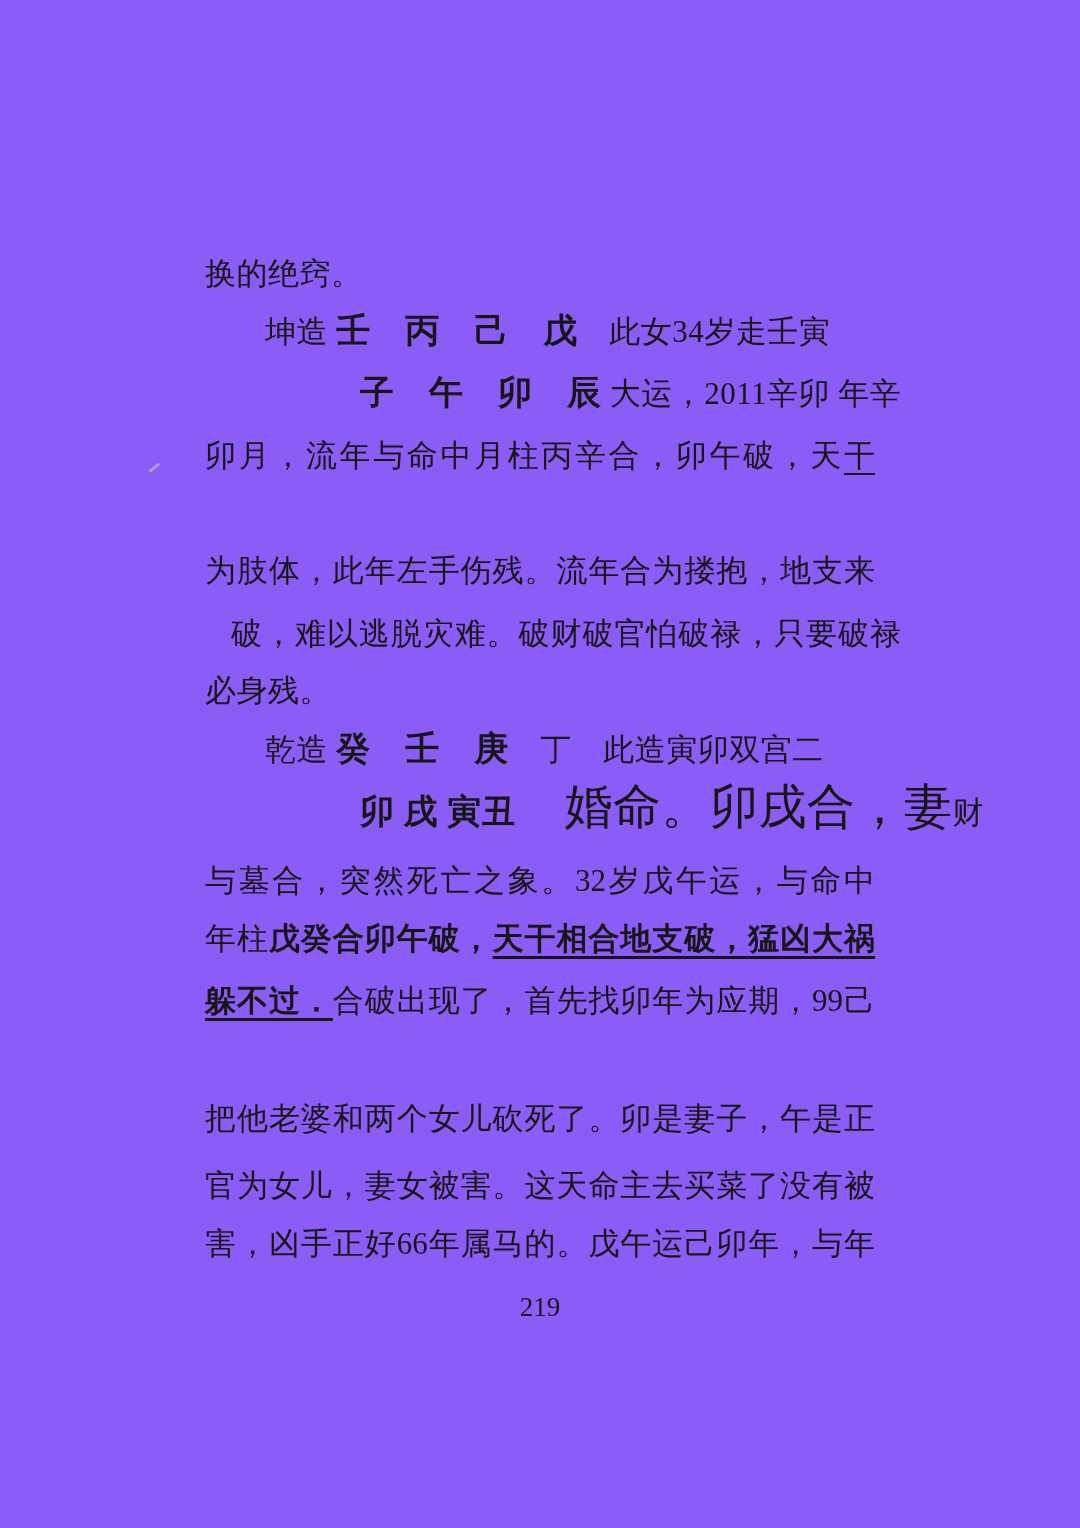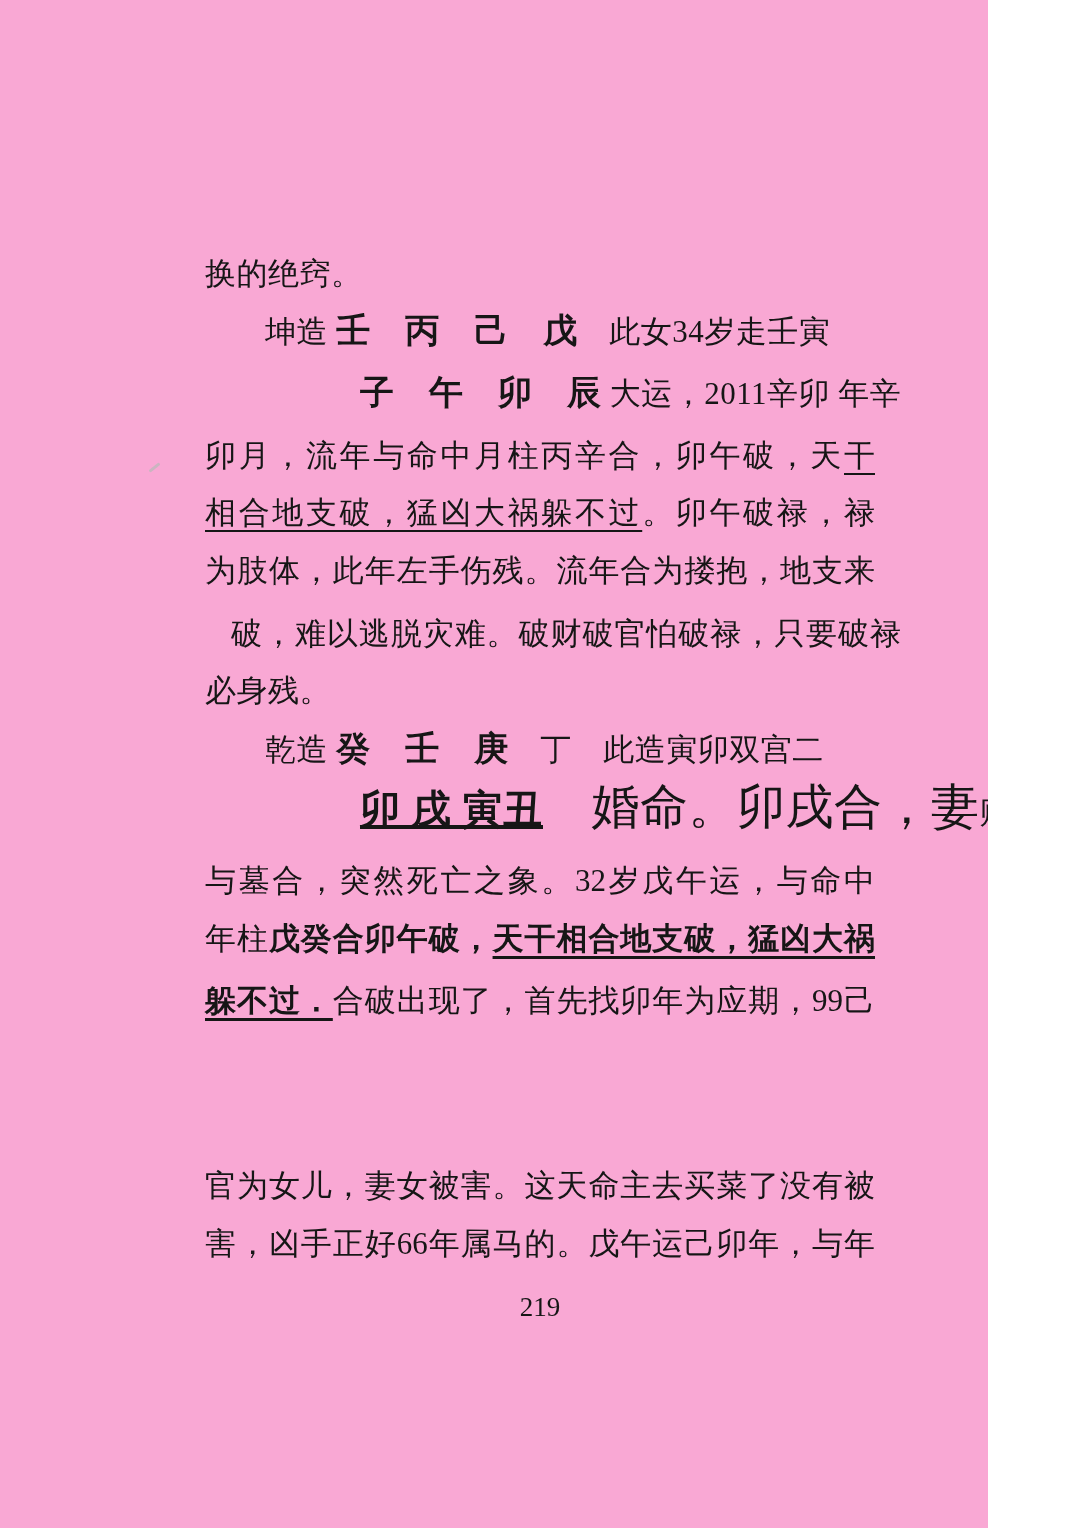--- a/index.html
+++ b/index.html
@@ -1,19 +1,19 @@
 <!DOCTYPE html>
 <html><head>
 <meta charset="utf-8">
 <style>
   html,body{margin:0;padding:0;background:#ffffff;}
   .page{
     position:relative;
-    width:988px;height:1528px;
-    background:#f9a8d4;
+    width:1080px;height:1528px;
+    background:#8b5cf6;
     font-family:"Liberation Serif","DejaVu Serif",serif;
     color:#161616;
     overflow:hidden;
   }
   .text-block{position:absolute;inset:0;}
   .line{
     position:absolute;
     font-size:31px;
     line-height:40px;
     white-space:pre;
@@ -33,21 +33,21 @@
     text-underline-offset:7px;
     text-decoration-thickness:2px;
   }
   .seg-bu{
     font-weight:700;
     text-decoration:underline;
     text-underline-offset:7px;
     text-decoration-thickness:2.5px;
   }
   .seg-stem{font-weight:700;font-size:34px;}
-  .seg-stem-lg{font-weight:700;font-size:40px;text-decoration:underline;}
+  .seg-stem-lg{font-weight:700;font-size:34px;}
   .seg-lg{font-size:48px;}
   .pagenum{
     position:absolute;
     top:1292px;left:205px;width:670px;
     text-align:center;
     font-size:27px;
     color:#161616;
   }
   .artifact{
     position:absolute;
@@ -61,27 +61,27 @@
 </style>
 </head>
 <body>
 
 <div class="page">
   <div class="text-block">
       <div class="line" style="top: 254px; left: 205px;"><span class="seg-r">换的绝窍。</span></div>
       <div class="line" style="top: 311px; left: 265px;"><span class="seg-r">坤造 </span><span class="seg-stem">壬　丙　己　戊</span><span class="seg-r">　此女34岁走壬寅</span></div>
       <div class="line" style="top: 373px; left: 360px;"><span class="seg-stem">子　午　卯　辰</span><span class="seg-r"> 大运，2011辛卯 年辛</span></div>
       <div class="line justify" style="top: 436px; left: 205px; width: 670px;"><span class="seg-r">卯月，流年与命中月柱丙辛合，卯午破，天</span><span class="seg-u">干</span></div>
-      <div class="line justify" style="top: 493px; left: 205px; width: 670px;"><span class="seg-u">相合地支破，猛凶大祸躲不过</span><span class="seg-r">。卯午破禄，禄</span></div>
       <div class="line justify" style="top: 551px; left: 205px; width: 670px;"><span class="seg-r">为肢体，此年左手伤残。流年合为搂抱，地支来</span></div>
       <div class="line justify" style="top: 614px; left: 205px; width: 670px; margin-left: 26px;"><span class="seg-r">破，难以逃脱灾难。破财破官怕破禄，只要破禄</span></div>
       <div class="line" style="top: 671px; left: 205px;"><span class="seg-r">必身残。</span></div>
       <div class="line" style="top: 729px; left: 265px;"><span class="seg-r">乾造 </span><span class="seg-stem">癸　壬　庚</span><span class="seg-r">　丁　此造寅卯双宫二</span></div>
       <div class="line" style="top: 787px; left: 360px;"><span class="seg-stem-lg">卯 戌 寅丑</span><span class="seg-lg">　婚命。卯戌合，妻</span><span class="seg-r">财</span></div>
       <div class="line justify" style="top: 861px; left: 205px; width: 670px;"><span class="seg-r">与墓合，突然死亡之象。32岁戊午运，与命中</span></div>
       <div class="line justify" style="top: 919px; left: 205px; width: 670px;"><span class="seg-r">年柱</span><span class="seg-b">戊癸合卯午破，</span><span class="seg-bu">天干相合地支破，猛凶大祸</span></div>
       <div class="line justify" style="top: 981px; left: 205px; width: 670px;"><span class="seg-bu">躲不过．</span><span class="seg-r">合破出现了，首先找卯年为应期，99己</span></div>
+      <div class="line justify" style="top: 1099px; left: 205px; width: 670px;"><span class="seg-r">把他老婆和两个女儿砍死了。卯是妻子，午是正</span></div>
       <div class="line justify" style="top: 1166px; left: 205px; width: 670px;"><span class="seg-r">官为女儿，妻女被害。这天命主去买菜了没有被</span></div>
       <div class="line justify" style="top: 1224px; left: 205px; width: 670px;"><span class="seg-r">害，凶手正好66年属马的。戊午运己卯年，与年</span></div>
     </div>
   <div class="artifact"></div>
   <div class="pagenum">219</div>
 </div>
 
 </body></html>

